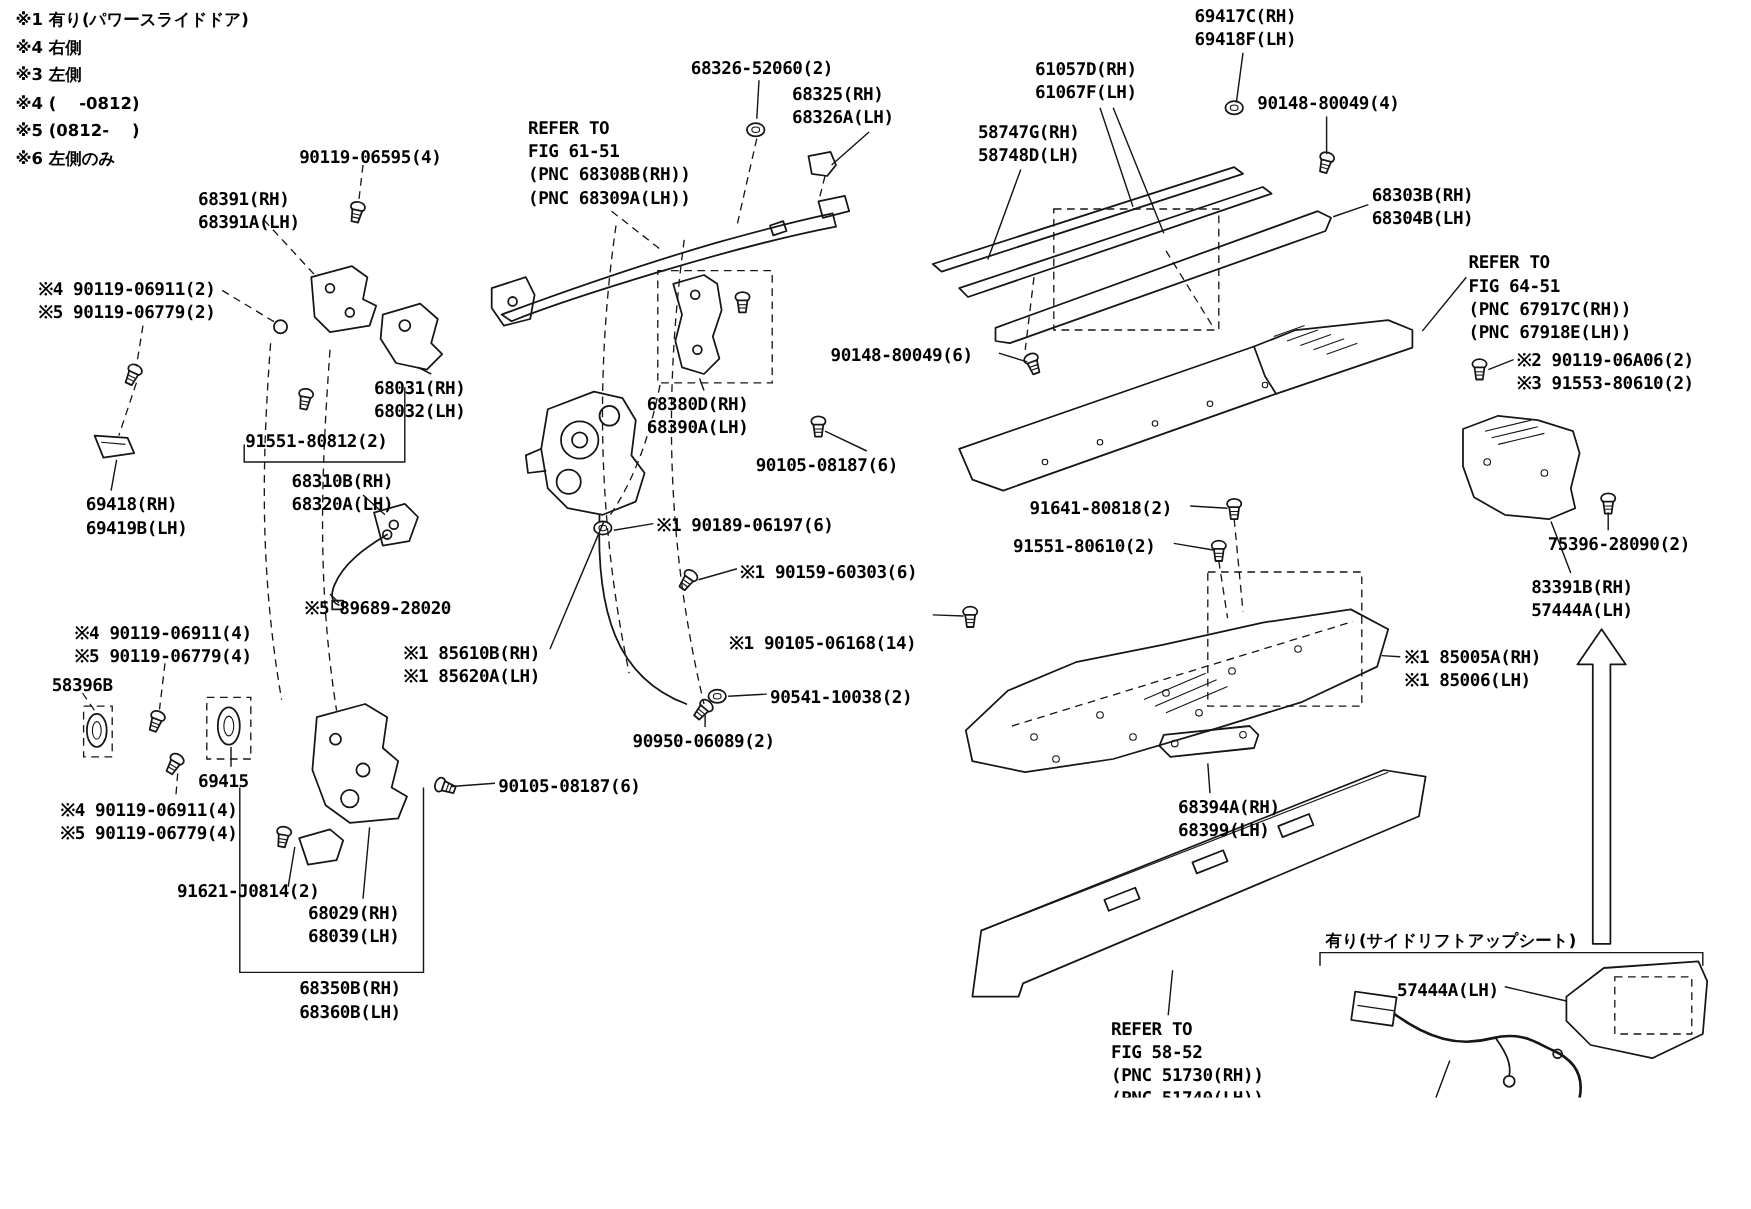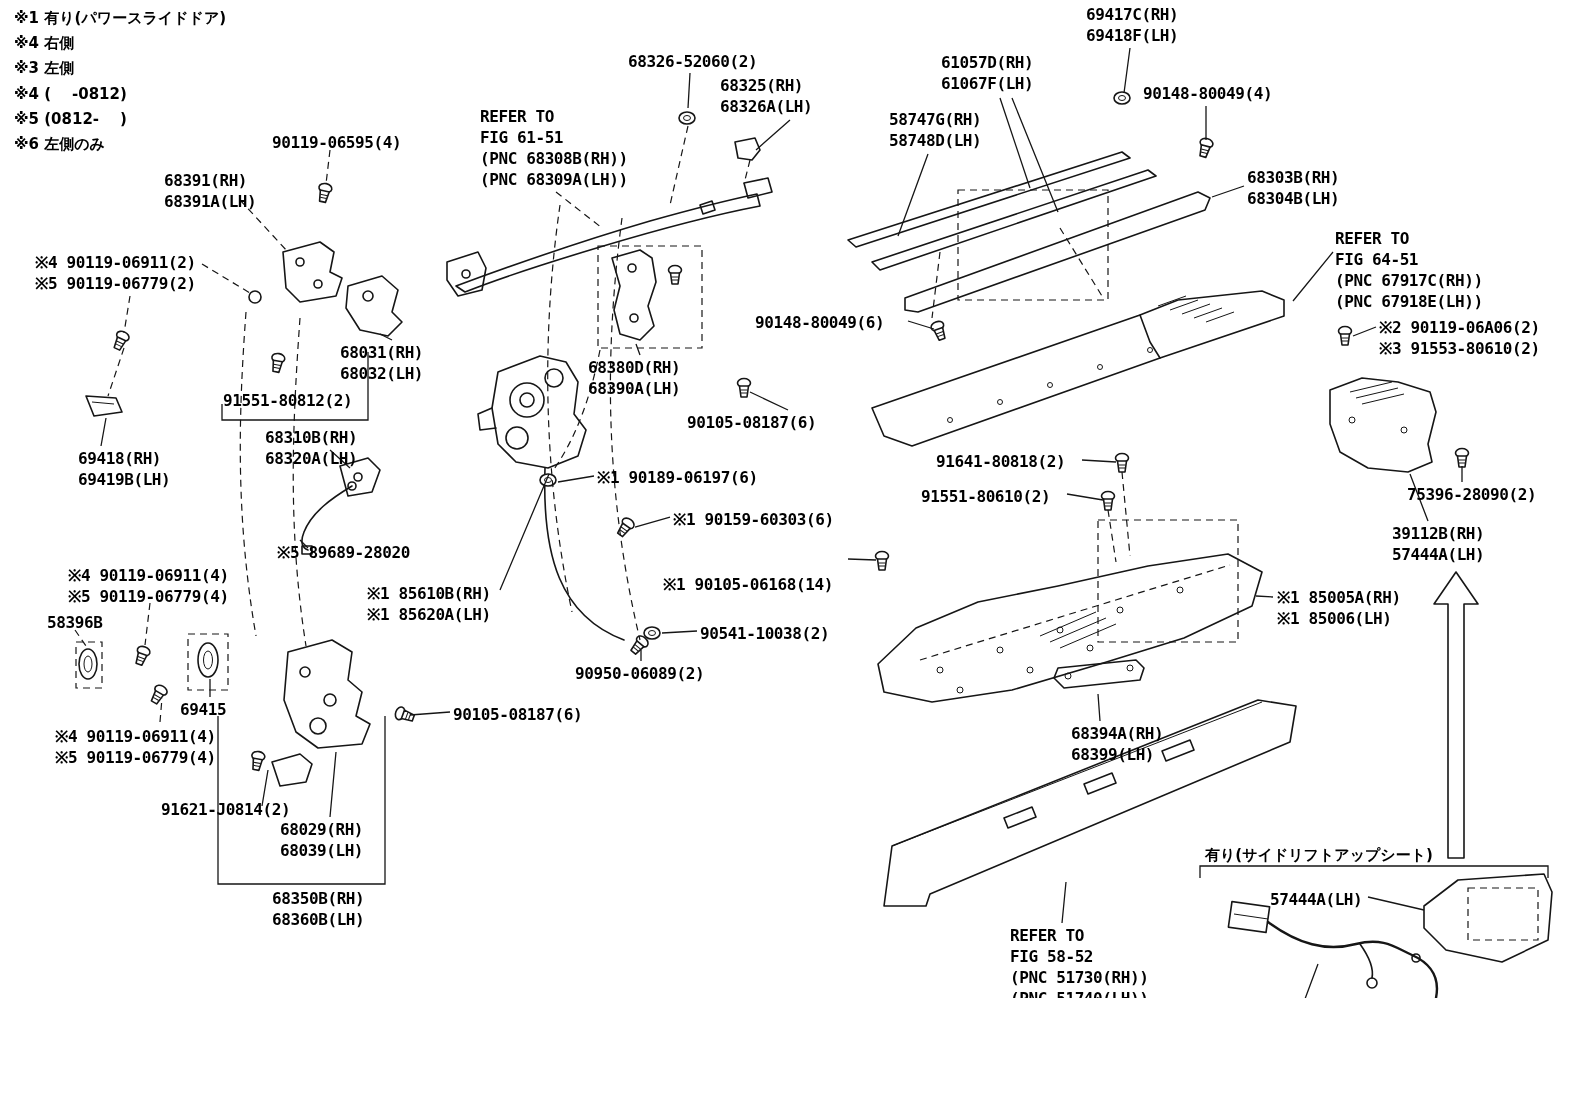--- a/index.html
+++ b/index.html
@@ -268,21 +268,21 @@
       </div>
       <div class="part-label" style="left: 272px; top: 132px;">
         <div class="part-label-line">90119-06595(4)</div>
       </div>
       <div class="part-label" style="left: 480px; top: 106px;">
         <div class="part-label-line">REFER TO</div>
         <div class="part-label-line">FIG 61-51</div>
         <div class="part-label-line">(PNC 68308B(RH))</div>
         <div class="part-label-line">(PNC 68309A(LH))</div>
       </div>
-      <div class="part-label" style="left: 164px; top: 170px;">
+      <div class="part-label" style="left: 180px; top: 170px;">
         <div class="part-label-line">68391(RH)</div>
         <div class="part-label-line">68391A(LH)</div>
       </div>
       <div class="part-label" style="left: 35px; top: 252px;">
         <div class="part-label-line">※4 90119-06911(2)</div>
         <div class="part-label-line">※5 90119-06779(2)</div>
       </div>
       <div class="part-label" style="left: 340px; top: 342px;">
         <div class="part-label-line">68031(RH)</div>
         <div class="part-label-line">68032(LH)</div>
@@ -327,21 +327,21 @@
       <div class="part-label" style="left: 936px; top: 451px;">
         <div class="part-label-line">91641-80818(2)</div>
       </div>
       <div class="part-label" style="left: 921px; top: 486px;">
         <div class="part-label-line">91551-80610(2)</div>
       </div>
       <div class="part-label" style="left: 1407px; top: 484px; text-align: center;">
         <div class="part-label-line">75396-28090(2)</div>
       </div>
       <div class="part-label" style="left: 1392px; top: 523px;">
-        <div class="part-label-line">39112B(RH)</div>
+        <div class="part-label-line">83391B(RH)</div>
         <div class="part-label-line">57444A(LH)</div>
       </div>
       <div class="part-label" style="left: 277px; top: 542px;">
         <div class="part-label-line">※5 89689-28020</div>
       </div>
       <div class="part-label" style="left: 663px; top: 574px;">
         <div class="part-label-line">※1 90105-06168(14)</div>
       </div>
       <div class="part-label" style="left: 68px; top: 565px;">
         <div class="part-label-line">※4 90119-06911(4)</div>

